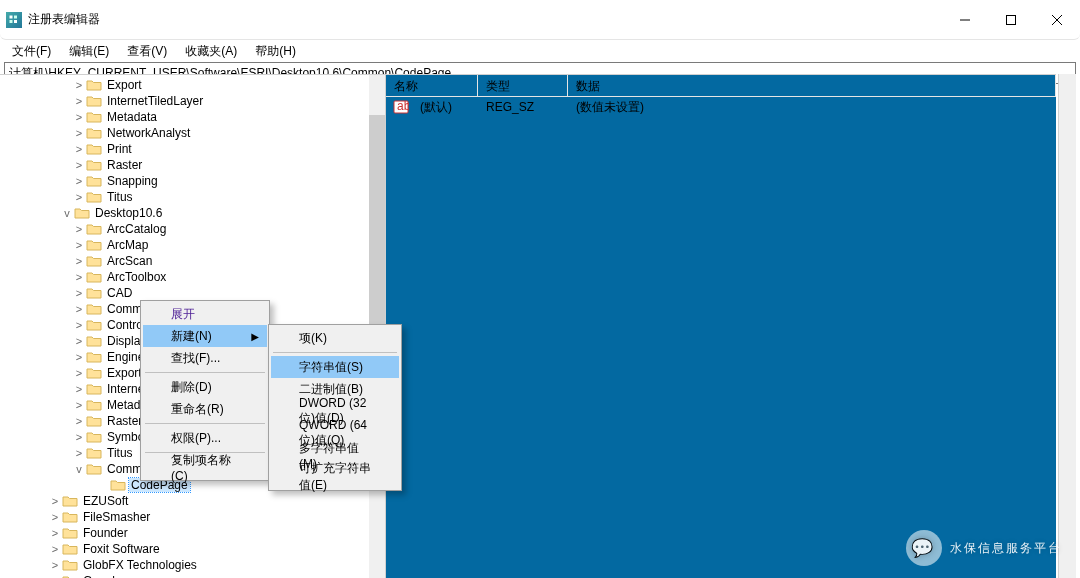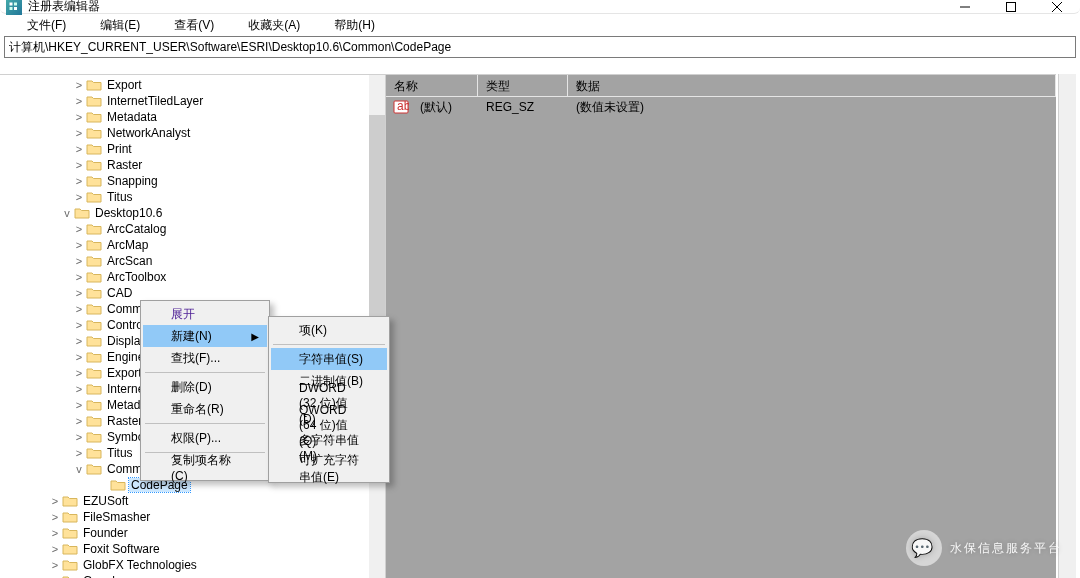--- a/index.html
+++ b/index.html
@@ -1,30 +1,30 @@
 <!DOCTYPE html>
 <html><head>
 <meta charset="utf-8">
 <style>
 * { margin: 0; padding: 0; box-sizing: border-box; font-family: "Microsoft YaHei", "Segoe UI", Tahoma, sans-serif; font-size: 12px; }
 body { width: 1080px; height: 578px; background: #fff; overflow: hidden; position: relative; }
-.titlebar { height: 14px; display: flex; align-items: center; padding: 0 0 0 6px; border-bottom: 1px solid #e5e5e5; border-radius: 6px; }
+.titlebar { height: 40px; display: flex; align-items: center; padding: 0 0 0 6px; border-bottom: 1px solid #e5e5e5; border-radius: 6px; }
 .titlebar .appicon { width: 16px; height: 16px; background: linear-gradient(135deg,#4aa,#279); margin-right: 6px; display:flex;align-items:center;justify-content:center; }
 .titlebar .appicon svg{width:12px;height:12px;}
 .titlebar .title { flex: 0 0 auto; color: #000; }
 .titlebar .spacer { flex: 1; }
 .winbtn { width: 46px; height: 28px; display: flex; align-items: center; justify-content: center; color: #000; }
-.menubar { height: 22px; display: flex; align-items: center; padding: 0 19px; gap: 18px; }
+.menubar { height: 22px; display: flex; align-items: center; padding: 0 4px; gap: 2px; }
 .menubar .menuitem { padding: 2px 8px; color: #000; }
 .addressbar { height: 22px; margin: 0 4px 2px 4px; border: 1px solid #7a7a7a; display: flex; align-items: center; padding: 0 4px; background: #fff; }
 .addressbar span { white-space: nowrap; }
 .workspace { position: absolute; top: 74px; left: 0; right: 24px; bottom: 0; display: flex; border-top: 1px solid #d0d0d0; }
 .tree-pane { width: 386px; border-right: 1px solid #d0d0d0; overflow: hidden; background: #fff; }
 .right-scroll { position:absolute; top:74px; right:4px; bottom:0; width:18px; background:#f0f0f0; border-left:1px solid #d0d0d0;}
-.values-pane { flex: 1; background: #a3a3a3; }
+.values-pane { flex: 1; background: #0369a1; }
 .values-header { height: 22px; display: flex; border-bottom: 1px solid #e5e5e5; }
 .values-header .col { padding: 3px 8px; border-right: 1px solid #e5e5e5; color: #000; }
 .values-header .col.name { width: 92px; }
 .values-header .col.type { width: 90px; }
 .values-header .col.data { flex: 1; }
 .values-row { height: 20px; display: flex; align-items: center; }
 .values-row .vicon { width: 18px; height: 14px; margin: 0 2px 0 6px; display:flex;align-items:center;justify-content:center;}
 .values-row .cell { padding: 0 8px; }
 .values-row .cell.name { width: 66px; }
 .values-row .cell.type { width: 90px; }
@@ -36,21 +36,21 @@
 .node.selected .lbl { background: #cde8ff; outline: 1px dotted #3399ff; }
 .scrollbar-track { position: absolute; right: 0; top: 0; bottom: 0; width: 16px; background: #f0f0f0; }
 .scrollbar-thumb { width: 16px; background: #cdcdcd; height: 240px; margin-top: 40px; border-radius:0; }
 .tree-wrap { position: relative; height: 100%; }
 .ctxmenu { position: absolute; background: #f0f0f0; border: 1px solid #a0a0a0; box-shadow: 4px 4px 6px rgba(0,0,0,0.25); padding: 2px; z-index: 50; }
 .ctxmenu .mitem { height: 22px; display: flex; align-items: center; padding: 0 24px 0 28px; color: #000; position: relative; }
 .ctxmenu .mitem.disabled { color: #4c1d95; }
 .ctxmenu .mitem.highlight { background: #91c9f7; }
 .ctxmenu .sep { height: 1px; background: #c0c0c0; margin: 3px 2px; }
 .ctxmenu .arrow { position: absolute; right: 8px; font-size: 10px; }
-.submenu { left: 268px; top: 316px; width: 122px; }
+.submenu { left: 268px; top: 324px; width: 134px; }
 .mainmenu { left: 140px; top: 300px; width: 130px; }
 .watermark { position: absolute; right: 18px; bottom: 12px; display: flex; align-items: center; gap: 8px; color: #fff; font-size: 22px; letter-spacing: 2px; opacity: 0.92; text-shadow: 0 0 6px rgba(0,0,0,0.25); font-weight: 400; z-index: 60; }
 .watermark .wcirc { width: 36px; height: 36px; border-radius: 50%; background: rgba(255,255,255,0.6); display:flex;align-items:center;justify-content:center; color:#888; font-size:18px; }
 </style>
 </head>
 <body>
 
 <div class="titlebar">
   <div class="appicon">
     <svg viewBox="0 0 16 16">

